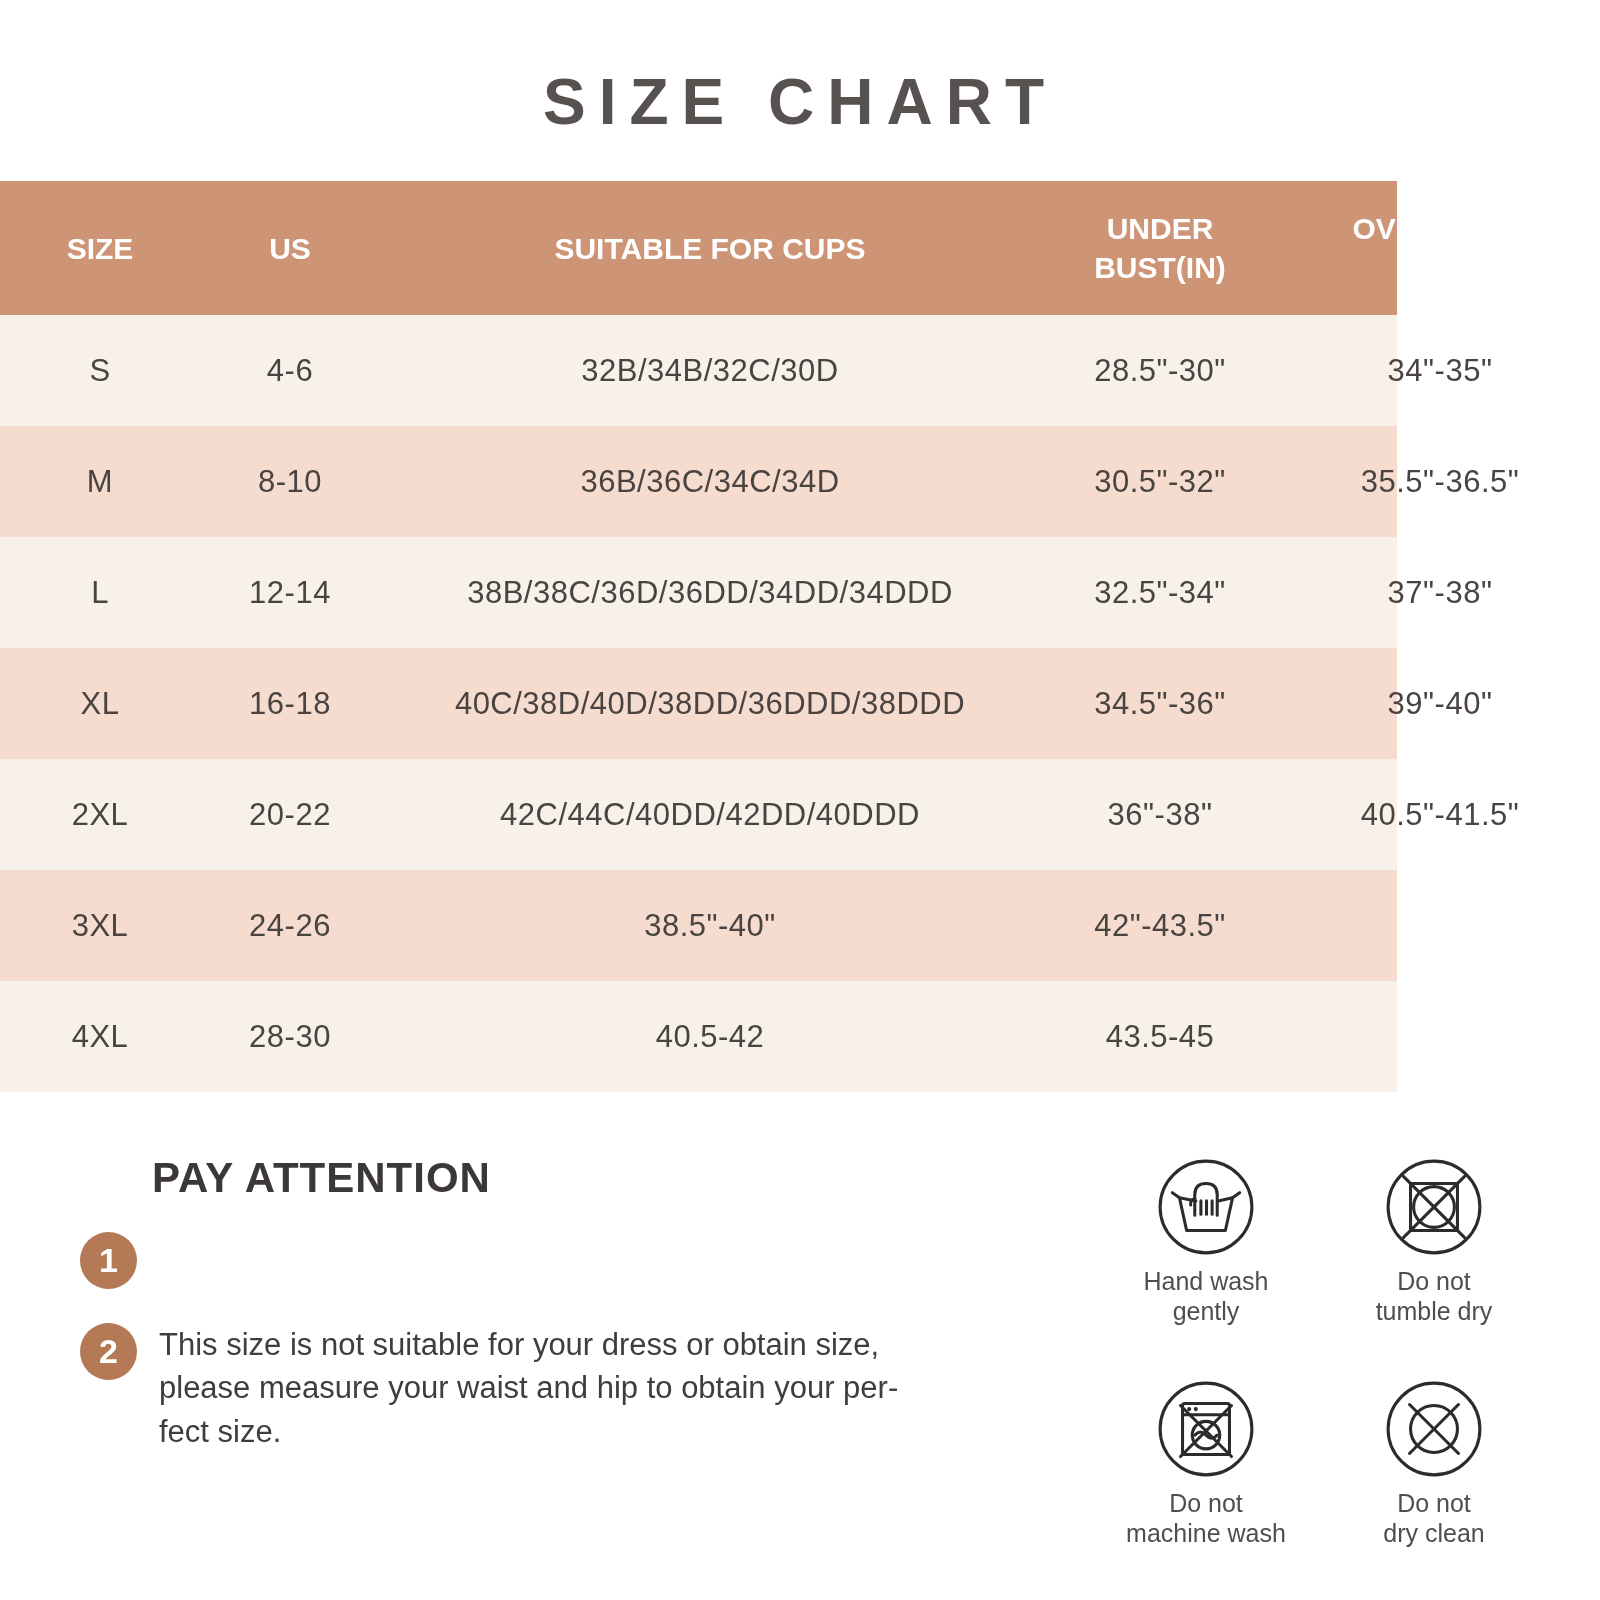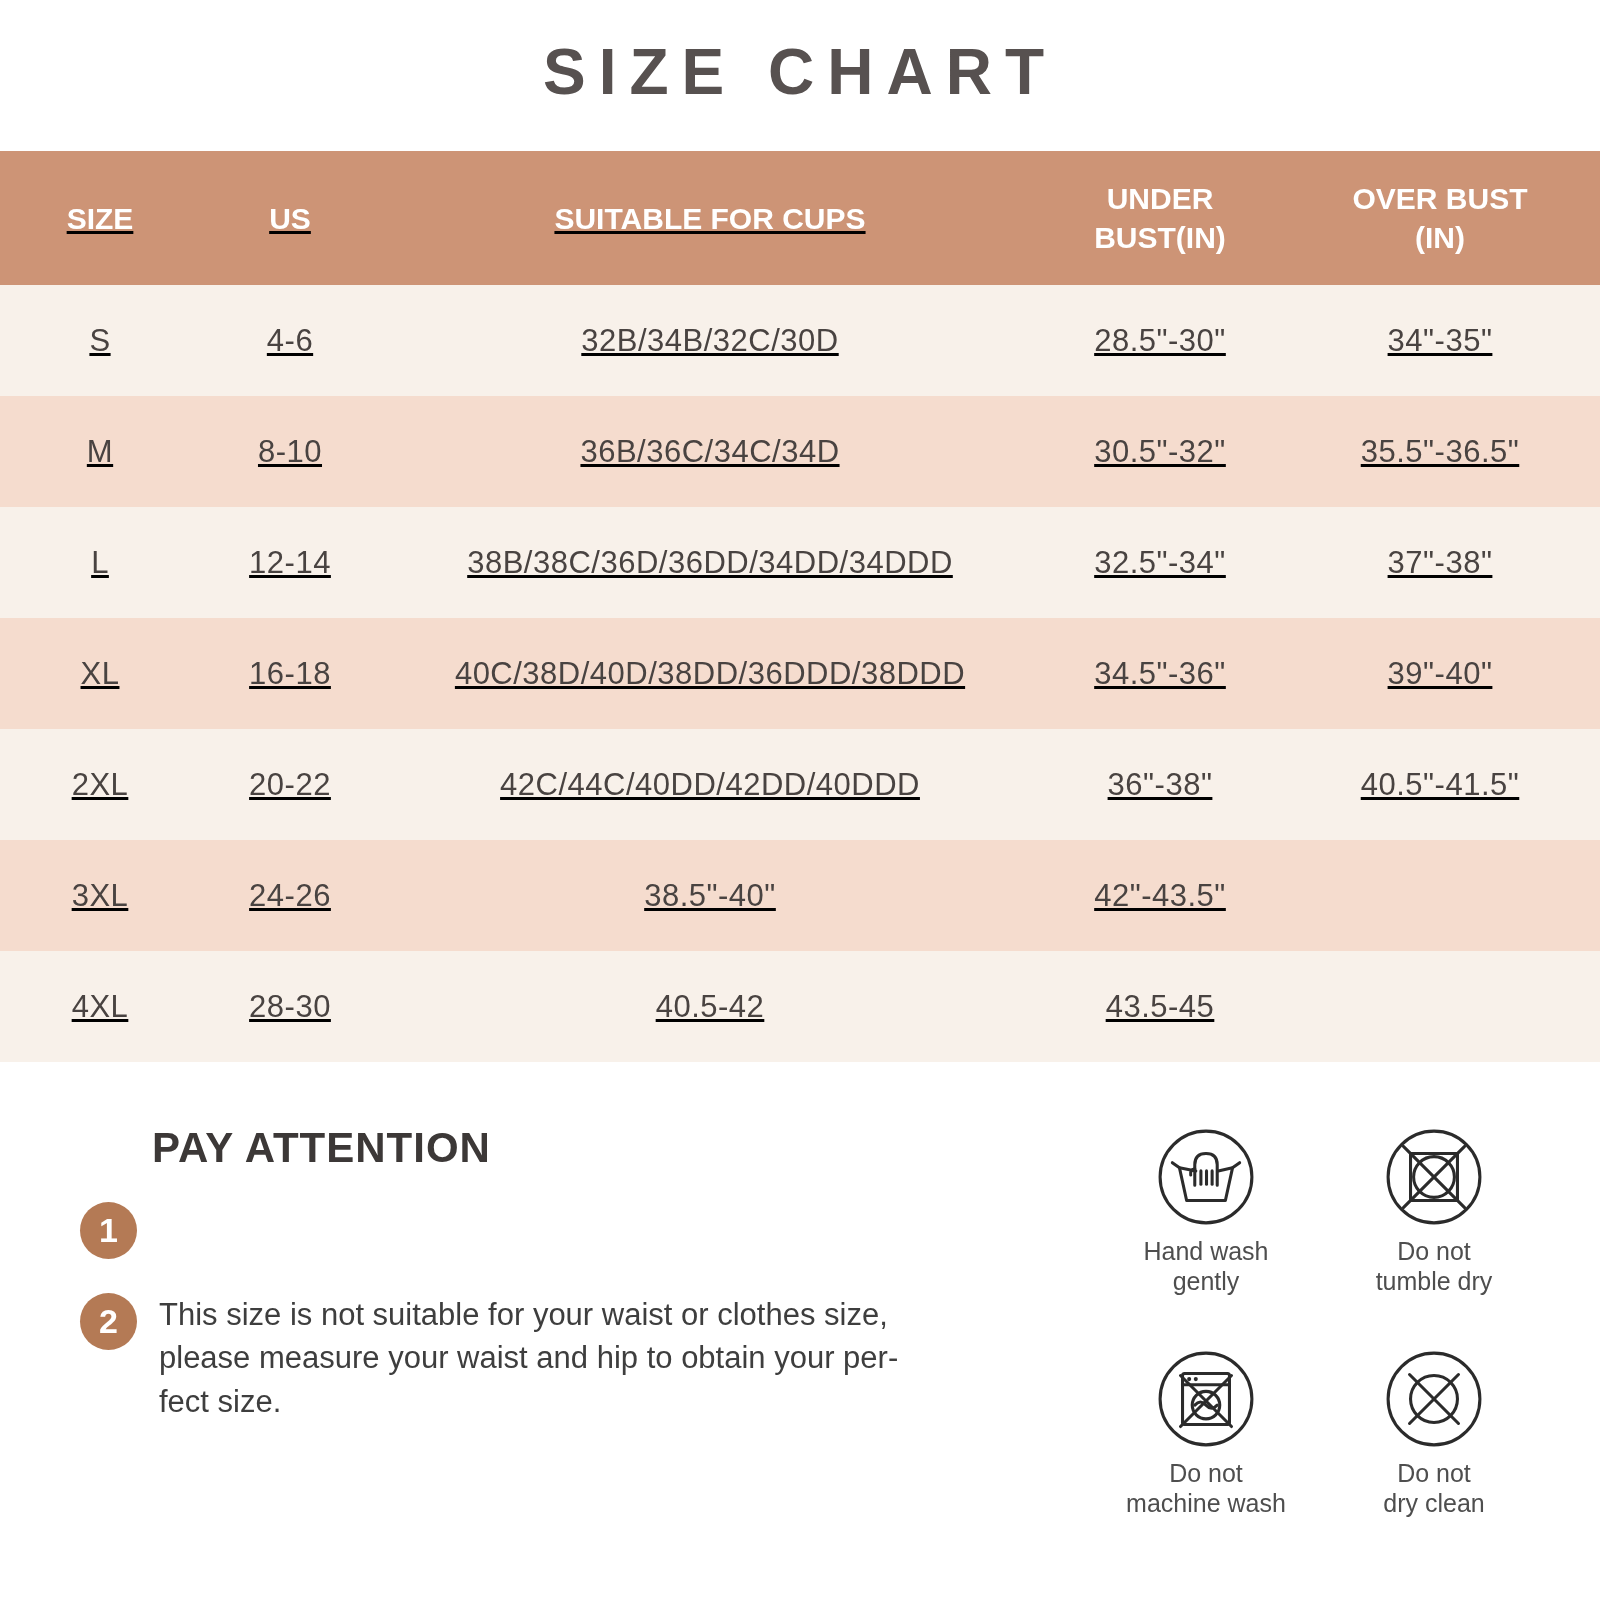--- a/index.html
+++ b/index.html
@@ -13,29 +13,29 @@
     --icon-stroke:#2b2b2b;
     --label-color:#4e4e4e;
   }
   *{margin:0;padding:0;box-sizing:border-box;}
   html,body{width:1600px;height:1600px;background:#ffffff;
     font-family:"Liberation Sans","DejaVu Sans",sans-serif;}
   .page{width:1600px;height:1600px;overflow:hidden;background:#fff;}
 
   .title{
     text-align:center;
-    padding-top:40px;
+    padding-top:70px;
     font-size:64px;
     font-weight:700;
     letter-spacing:13px;
     color:var(--title-color);
     line-height:1.0;
   }
 
-  .size-table{margin-top:47px;width:1600px;text-decoration:underline;}
+  .size-table{margin-top:47px;width:1397px;}
   .trow, .thead{
     display:grid;
     grid-template-columns:200px 180px 660px 240px 320px;
     align-items:center;
     justify-items:center;
     text-align:center;
   }
   .thead{
     height:134px;
     background:var(--header-bg);
@@ -177,21 +177,21 @@
     <div class="notes">
       <div class="notes-heading">PAY ATTENTION</div>
 
       <div class="note-item">
         <div class="badge">1</div>
       </div>
 
       <div class="note-item">
         <div class="badge">2</div>
         <div class="note-text">
-          <div>This size is not suitable for your waist or clothes size,</div>
+          <div>This size is not suitable for your dress or obtain size,</div>
           <div>please measure your waist and hip to obtain your per-</div>
           <div>fect size.</div>
         </div>
       </div>
     </div>
 
     <div class="care-grid">
 
       <div class="care-item">
         <span>

